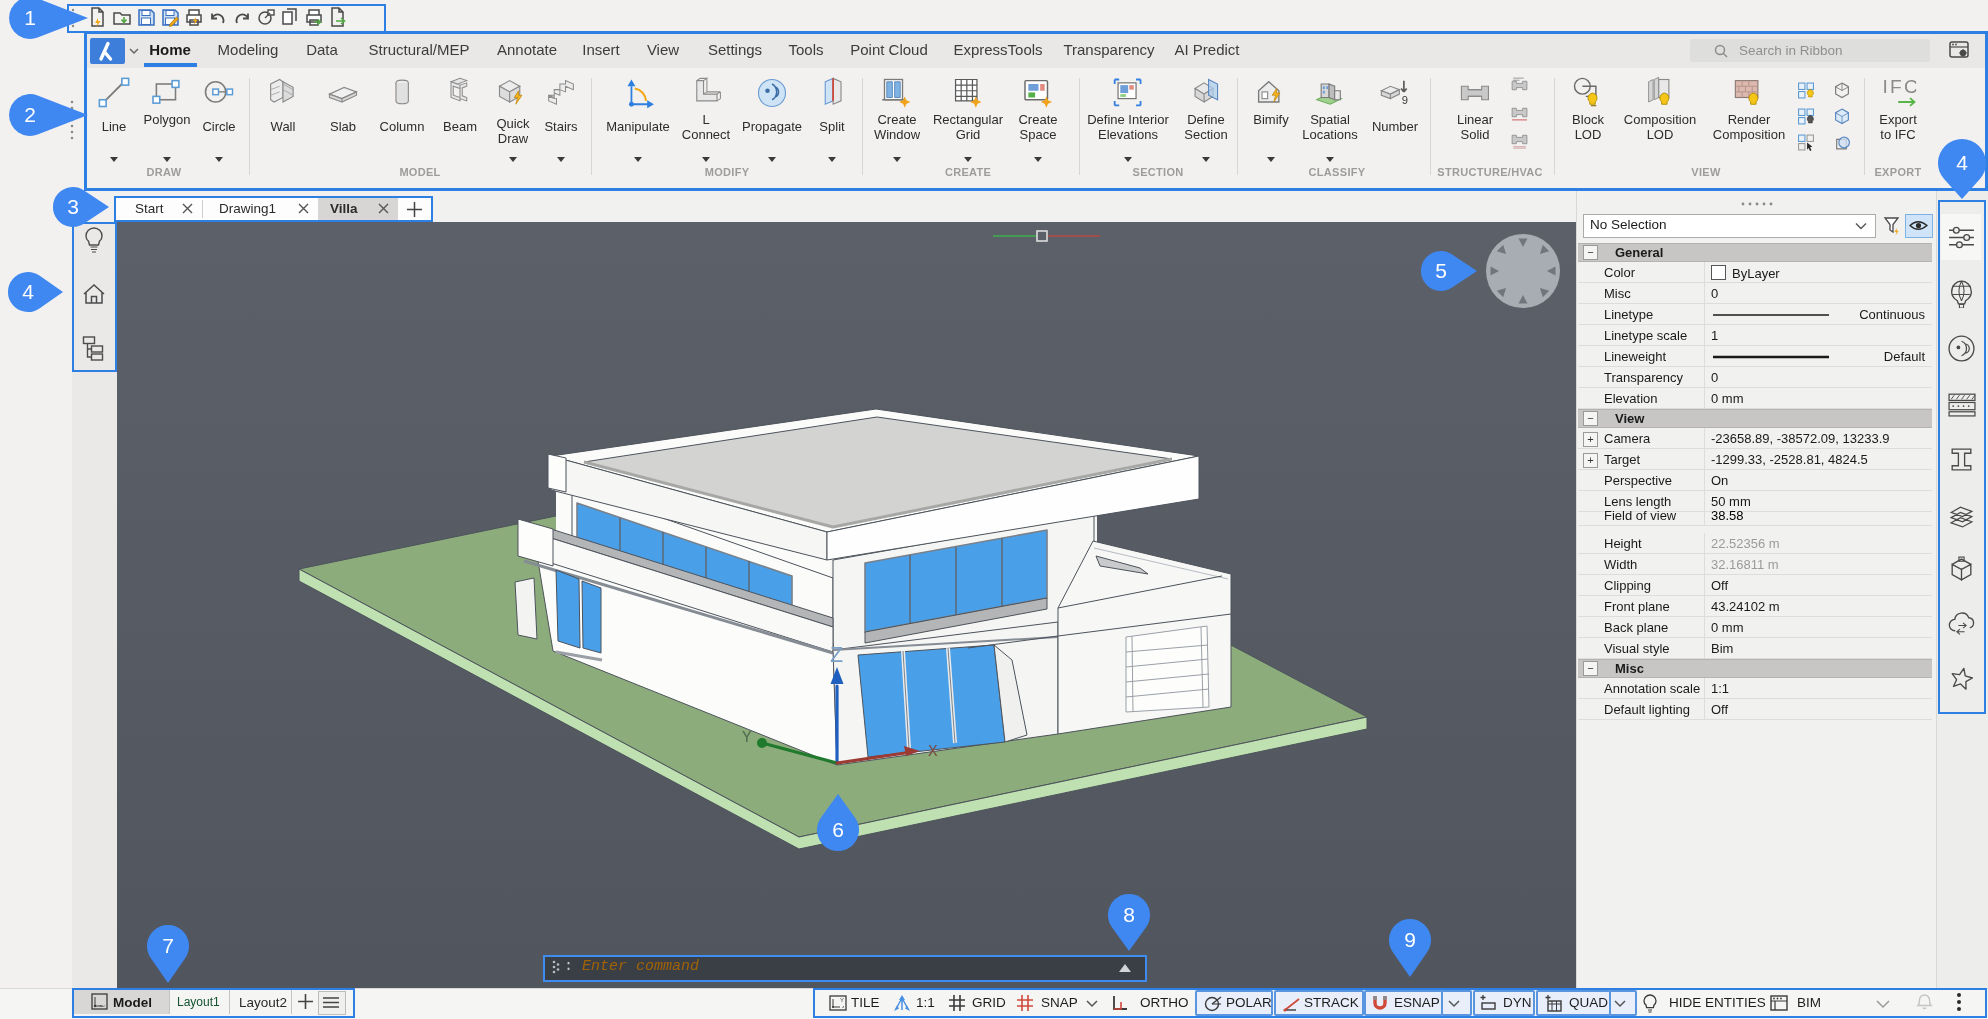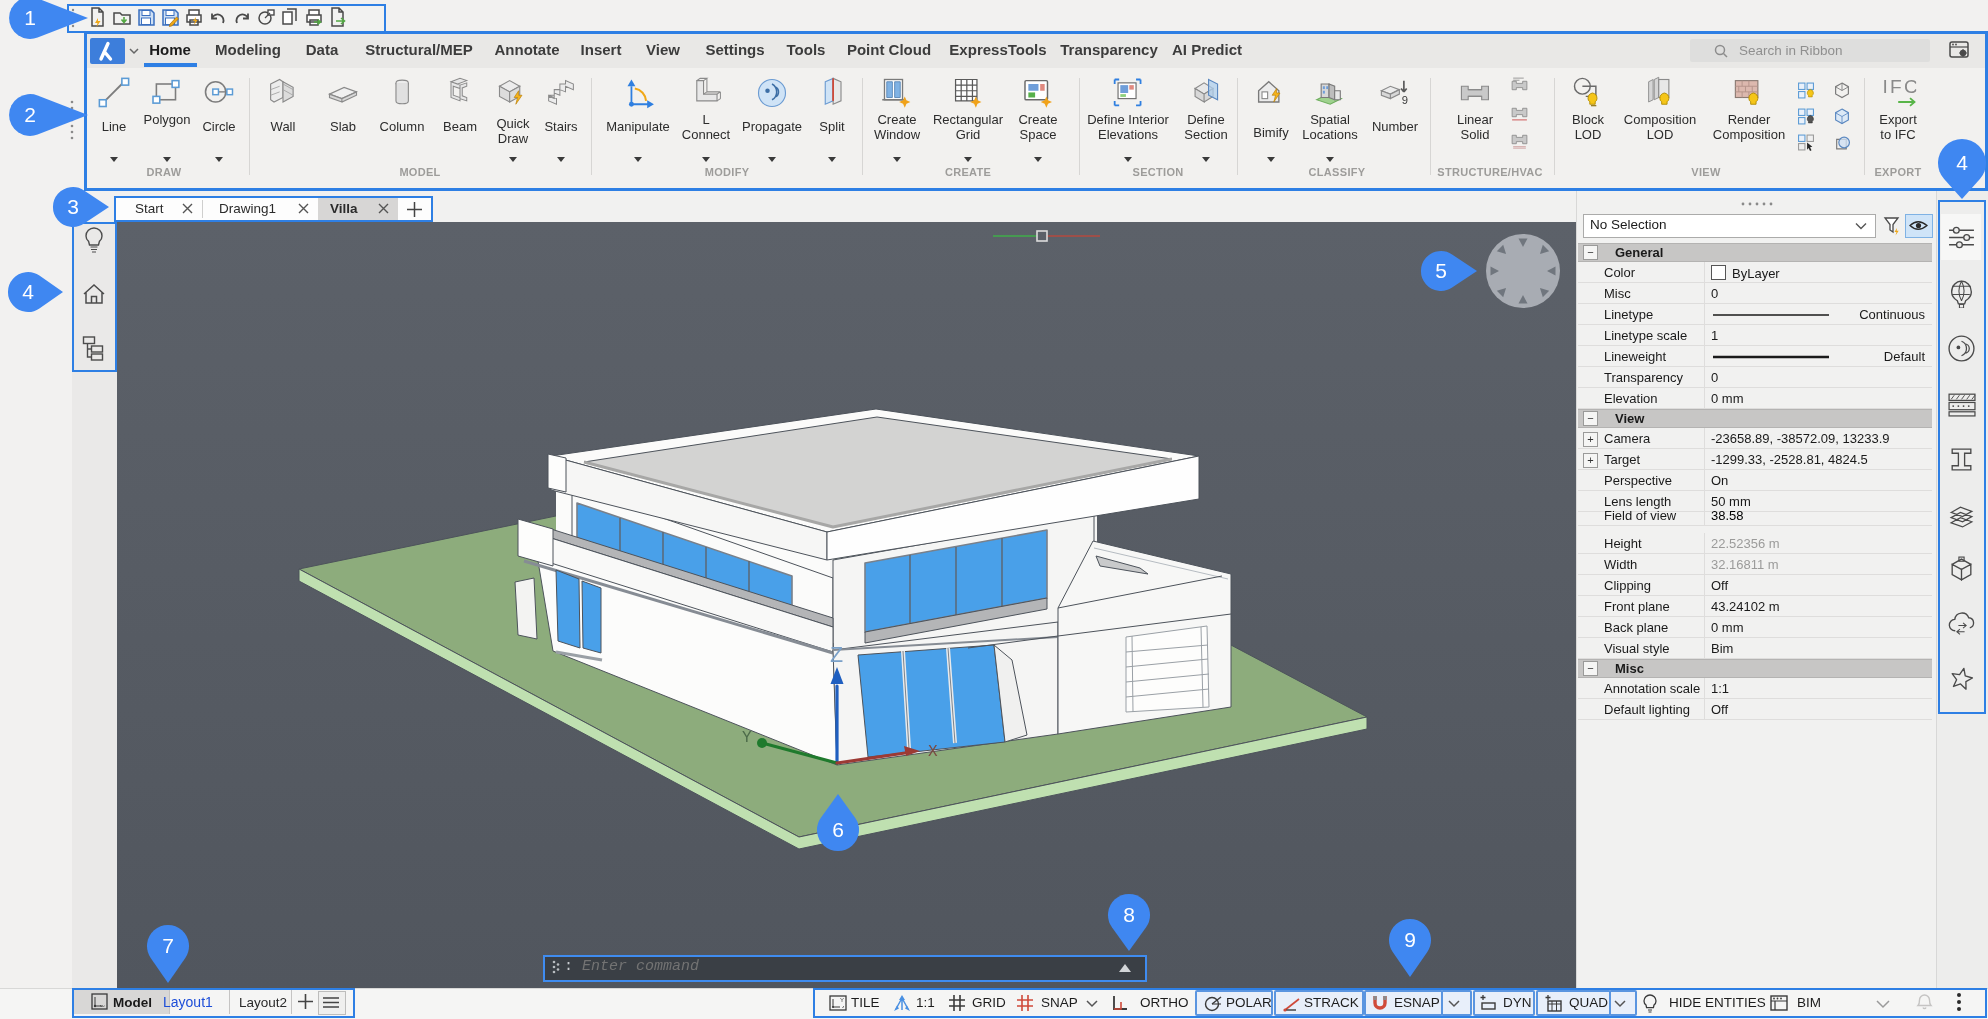--- a/index.html
+++ b/index.html
@@ -1,21 +1,21 @@
 <!DOCTYPE html>
 <html><head><meta charset="utf-8">
 <style>
 html,body{margin:0;padding:0;}
 body{width:1988px;height:1019px;position:relative;overflow:hidden;background:#f2f1f0;font-family:"Liberation Sans",sans-serif;-webkit-font-smoothing:antialiased;}
 .abs{position:absolute;}
 .ctr{transform:translateX(-50%);}
 #qatbox{left:67px;top:4px;width:315px;height:25px;border:2px solid #2e7fe4;background:#f2f2f1;}
 #ribbox{left:84px;top:31px;width:1898px;height:154px;border:3px solid #2e7fe4;background:#f2f1ef;}
 #tabrow{left:87px;top:34px;width:1898px;height:34px;background:#e9e8e6;}
-.rtab{position:absolute;top:33px;height:34px;line-height:34px;font-size:15px;color:#3c3c3c;white-space:nowrap;font-weight:bold;}
+.rtab{position:absolute;top:33px;height:34px;line-height:34px;font-size:15px;color:#3c3c3c;white-space:nowrap;}
 #ribbody{left:87px;top:68px;width:1898px;height:117px;background:#f2f1ef;}
 .rbtn{position:absolute;top:75px;text-align:center;color:#2c2c2c;}
 .rbtn .lbl{font-size:13px;line-height:14.5px;margin-top:2px;white-space:nowrap;}
 .ric{display:block;margin:0 auto;}
 .gsep{position:absolute;top:78px;height:97px;width:1px;background:#d7d6d4;}
 .glbl{position:absolute;top:166px;font-size:11px;font-weight:bold;color:#9d9c9a;letter-spacing:.3px;white-space:nowrap;}
 .dtab{position:absolute;height:21px;line-height:22px;font-size:13.5px;color:#2b2b2b;white-space:nowrap;}
 #cmd{left:543px;top:955px;width:600px;height:23px;background:#3a3f45;border:2px solid #3f8cf0;display:flex;align-items:center;}
 .prow{position:absolute;left:1578px;width:354px;height:21px;font-size:13px;color:#1a1a1a;}
 .pl{position:absolute;left:26px;top:3px;white-space:nowrap;}
@@ -293,21 +293,21 @@
     </svg>
     <div class="lbl" style="margin-top:2px">Define<br>Section</div>
   </div>
 <div class="abs ctr" style="left:1206px;top:157px;width:0;height:0;border-left:4px solid transparent;border-right:4px solid transparent;border-top:5px solid #3a3a3a"></div>
 <div class="rbtn ctr" style="left:1271px">
     <svg class="ric" width="36" height="36" viewBox="0 0 32 32">
       <path d="M5,14 l9,-8 9,8 v10 h-18 z" fill="#ececec" stroke="#7a7a7a" stroke-width="1.2"></path>
       <rect x="8" y="15" width="5" height="6" fill="#fff" stroke="#8a8a8a"></rect>
       <path d="M21,12 l-4,6 h3 l-1.5,6 5.5,-8 h-3 z" fill="#f5b31b" stroke="#b97f08" stroke-width=".6"></path>
     </svg>
-    <div class="lbl" style="margin-top:15px">Bimify</div>
+    <div class="lbl" style="margin-top:2px">Bimify</div>
   </div>
 <div class="abs ctr" style="left:1271px;top:157px;width:0;height:0;border-left:4px solid transparent;border-right:4px solid transparent;border-top:5px solid #3a3a3a"></div>
 <div class="rbtn ctr" style="left:1330px">
     <svg class="ric" width="36" height="36" viewBox="0 0 32 32">
       <path d="M4,22 l10,-5 12,4 -10,5 z" fill="#9fd18e" stroke="#6faf5e"></path>
       <path d="M8,8 h7 v12 h-7 z" fill="#d8d8d8" stroke="#7a7a7a"></path>
       <path d="M15,8 l5,2 v12 l-5,-2 z" fill="#bdbdbd" stroke="#7a7a7a"></path>
       <rect x="9.5" y="10" width="1.8" height="2.5" fill="#6f9ed9"></rect>
       <rect x="12.5" y="10" width="1.8" height="2.5" fill="#6f9ed9"></rect>
       <rect x="9.5" y="14" width="1.8" height="2.5" fill="#6f9ed9"></rect>
@@ -535,21 +535,21 @@
 <svg class="abs" style="left:552px;top:960px" width="8" height="16">
     <g fill="#b8bcc0">
       <circle cx="2" cy="2" r="1.3"></circle>
       <circle cx="2" cy="7" r="1.3"></circle>
       <circle cx="2" cy="12" r="1.3"></circle>
       <circle cx="6" cy="4.5" r="1.3"></circle>
       <circle cx="6" cy="9.5" r="1.3"></circle>
     </g>
   </svg>
 <div class="abs" style="left:564px;top:958px;font-family:'Liberation Mono',monospace;font-size:15px;color:#c8ccd0">:</div>
-<div class="abs" style="left:582px;top:958px;font-family:'Liberation Mono',monospace;font-style:italic;font-size:15px;color:#737373">Enter command</div>
+<div class="abs" style="left:582px;top:958px;font-family:'Liberation Mono',monospace;font-style:italic;font-size:15px;color:#a16207">Enter command</div>
 <svg class="abs" style="left:1118px;top:963px" width="14" height="10">
     <path d="M7,1 l6,8 h-12 z" fill="#d2d5d8"></path>
   </svg>
 <div class="abs" style="left:1576px;top:191px;width:360px;height:797px;background:#f1f1f0;border-left:1px solid #d8d8d7"></div>
 <svg class="abs" style="left:1740px;top:201px" width="36" height="6">
     <g fill="#8a8a8a">
       <circle cx="3" cy="3" r="1.4"></circle>
       <circle cx="10" cy="3" r="1.4"></circle>
       <circle cx="17" cy="3" r="1.4"></circle>
       <circle cx="24" cy="3" r="1.4"></circle>
@@ -718,21 +718,21 @@
 <div class="abs" style="left:72px;top:988px;width:279px;height:26px;border:2px solid #2e7fe4;background:#f5f5f4"></div>
 <div class="abs" style="left:74px;top:990px;width:95px;height:24px;background:#d8d7d6"></div>
 <svg class="abs" style="left:91px;top:993px" width="17" height="17">
     <rect x="1" y="1" width="15" height="15" fill="none" stroke="#3a3a3a" stroke-width="1.3"></rect>
     <path d="M4,4 v9 h8" stroke="#3a3a3a" fill="none" stroke-width="1"></path>
     <circle cx="4" cy="13" r="1.2" fill="#3a3a3a"></circle>
     <path d="M9,12.5 l1.5,1 M12.5,13.5 l1,-.6" stroke="#3a3a3a"></path>
   </svg>
 <div class="abs" style="left:113px;top:990px;height:24px;line-height:25px;font-size:13.5px;font-weight:bold;color:#1a1a1a">Model</div>
 <div class="abs" style="left:169px;top:990px;width:1px;height:24px;background:#c5c4c3"></div>
-<div class="abs" style="left:163px;top:990px;height:24px;line-height:25px;font-size:14px;color:#1d4ed8">Layout1</div>
+<div class="abs" style="left:177px;top:990px;height:24px;line-height:25px;font-size:12px;color:#14532d">Layout1</div>
 <div class="abs" style="left:229px;top:990px;width:1px;height:24px;background:#c5c4c3"></div>
 <div class="abs" style="left:239px;top:990px;height:24px;line-height:25px;font-size:13.5px;color:#2a2a2a">Layout2</div>
 <div class="abs" style="left:291px;top:990px;width:1px;height:24px;background:#c5c4c3"></div>
 <svg class="abs" style="left:297px;top:993px" width="17" height="17">
     <path d="M8.5,1 v15 M1,8.5 h15" stroke="#444" stroke-width="1.6"></path>
   </svg>
 <div class="abs" style="left:318px;top:991px;width:26px;height:22px;border:1px solid #bdbdbc;background:#efefee"></div>
 <svg class="abs" style="left:322px;top:996px" width="18" height="13">
     <path d="M1,2 h16 M1,6.5 h16 M1,11 h16" stroke="#444" stroke-width="1.7"></path>
   </svg>

